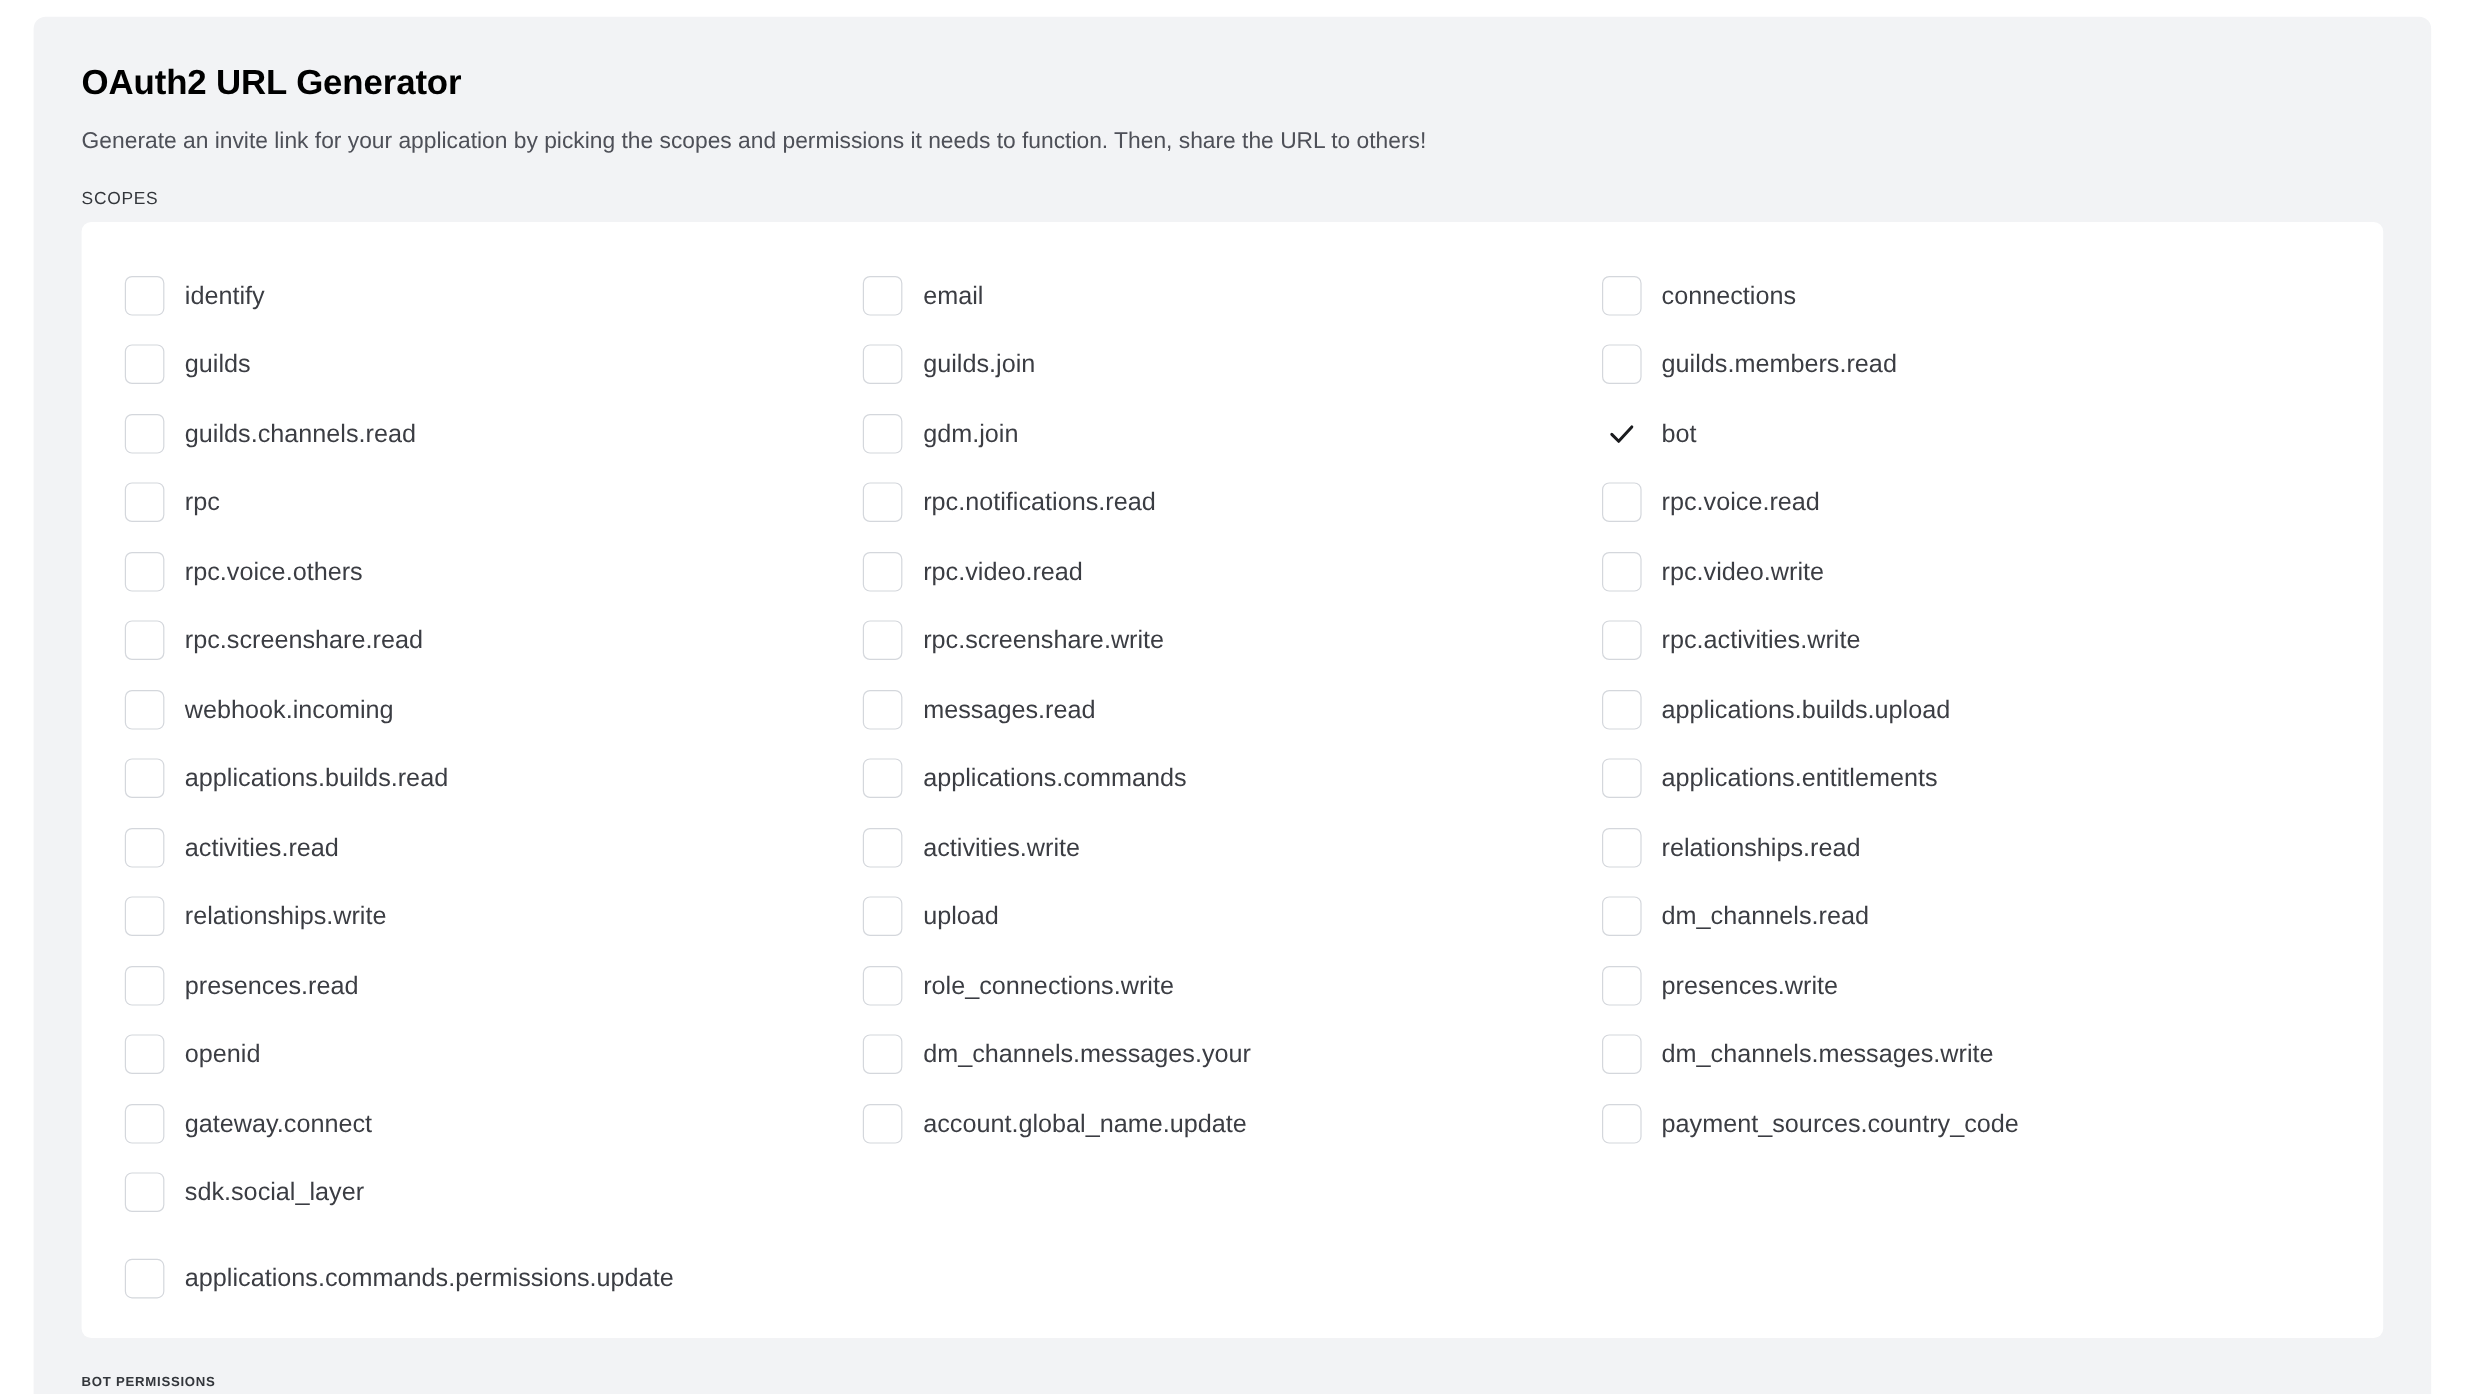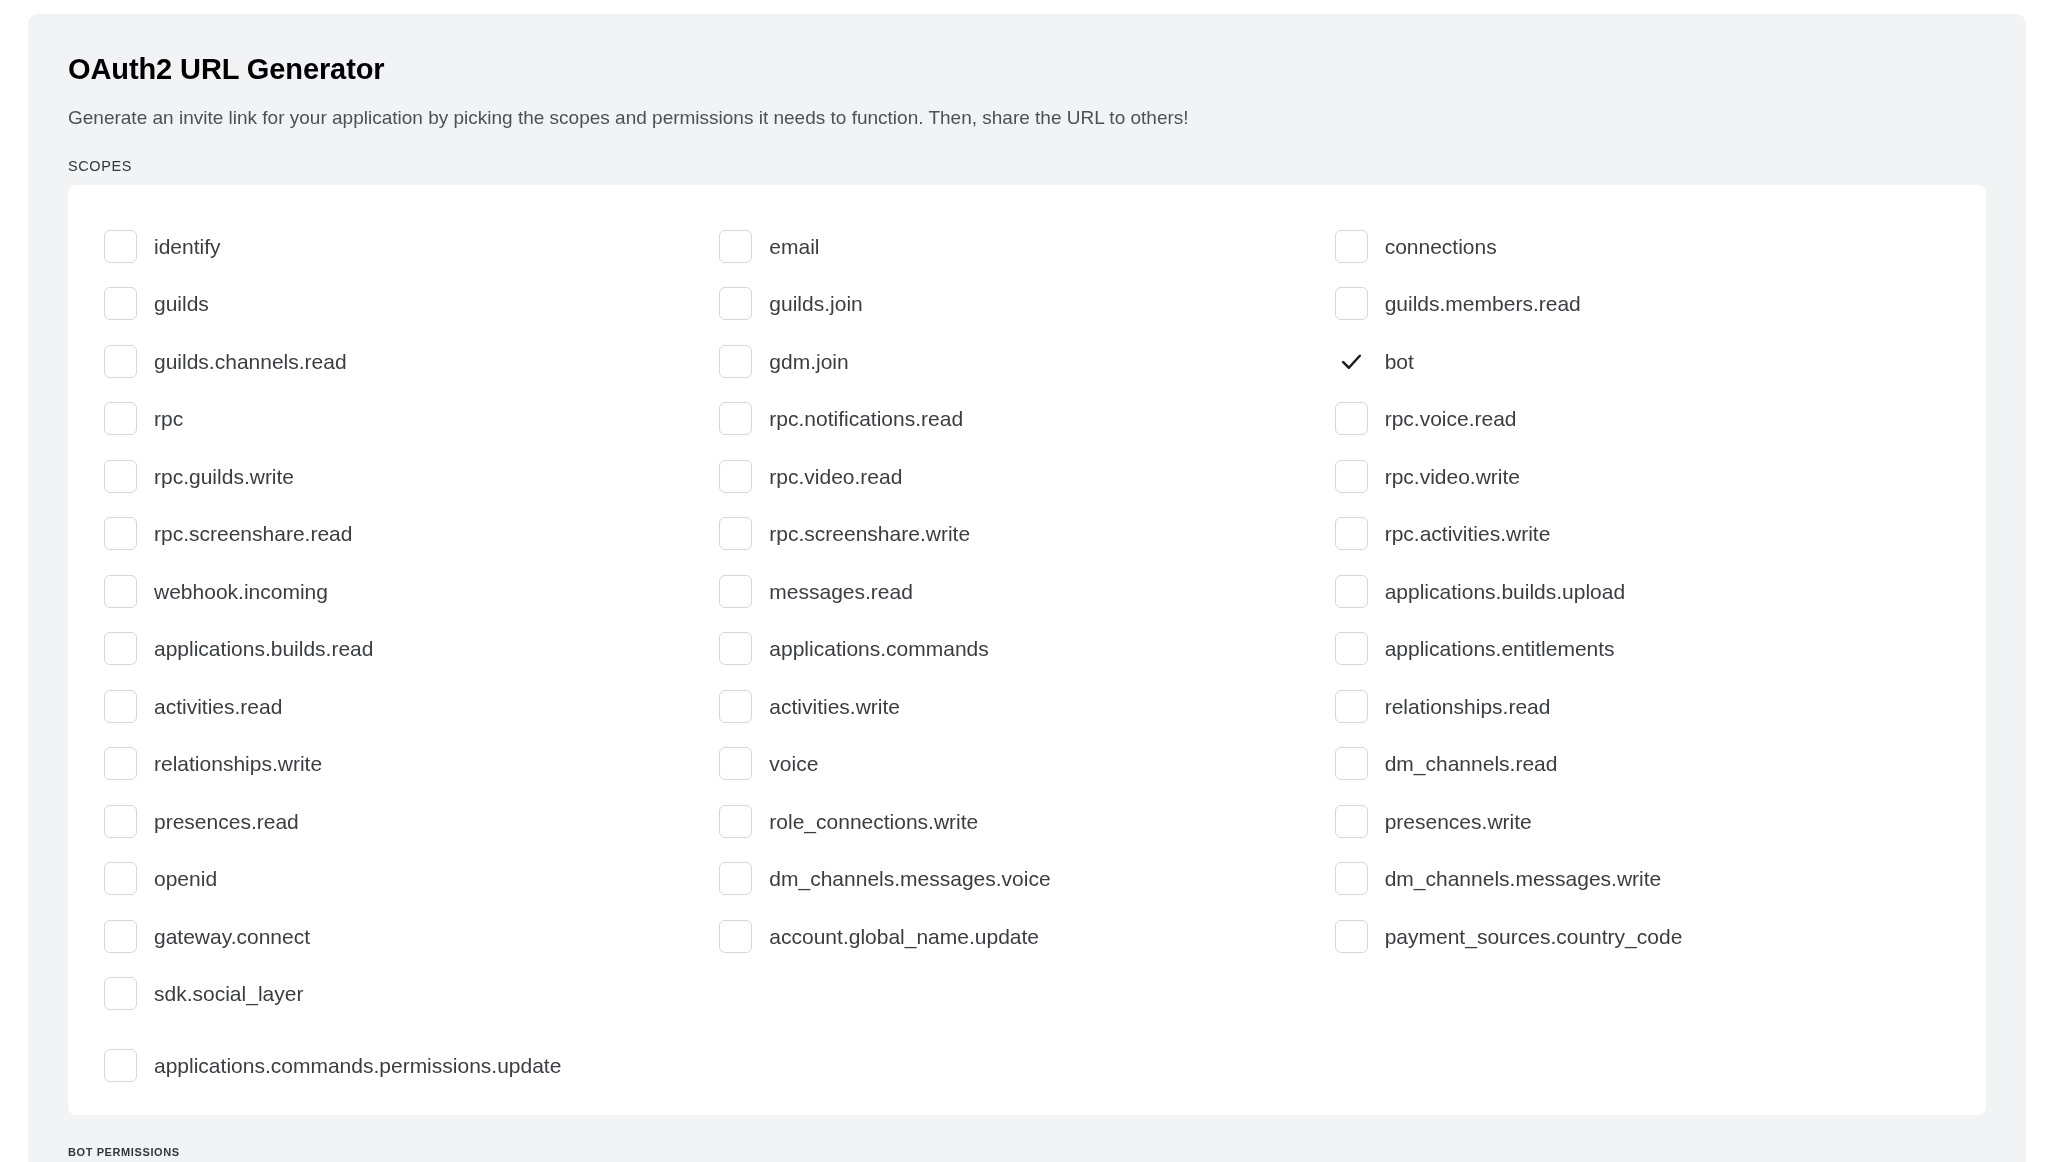--- a/index.html
+++ b/index.html
@@ -190,21 +190,21 @@
           <div class="scope-row">
             <span class="checkbox"></span>
             <span class="scope-label">rpc.notifications.read</span>
           </div>
           <div class="scope-row">
             <span class="checkbox"></span>
             <span class="scope-label">rpc.voice.read</span>
           </div>
           <div class="scope-row">
             <span class="checkbox"></span>
-            <span class="scope-label">rpc.guilds.write</span>
+            <span class="scope-label">rpc.voice.others</span>
           </div>
           <div class="scope-row">
             <span class="checkbox"></span>
             <span class="scope-label">rpc.video.read</span>
           </div>
           <div class="scope-row">
             <span class="checkbox"></span>
             <span class="scope-label">rpc.video.write</span>
           </div>
           <div class="scope-row">
@@ -254,21 +254,21 @@
           <div class="scope-row">
             <span class="checkbox"></span>
             <span class="scope-label">relationships.read</span>
           </div>
           <div class="scope-row">
             <span class="checkbox"></span>
             <span class="scope-label">relationships.write</span>
           </div>
           <div class="scope-row">
             <span class="checkbox"></span>
-            <span class="scope-label">voice</span>
+            <span class="scope-label">upload</span>
           </div>
           <div class="scope-row">
             <span class="checkbox"></span>
             <span class="scope-label">dm_channels.read</span>
           </div>
           <div class="scope-row">
             <span class="checkbox"></span>
             <span class="scope-label">presences.read</span>
           </div>
           <div class="scope-row">
@@ -278,21 +278,21 @@
           <div class="scope-row">
             <span class="checkbox"></span>
             <span class="scope-label">presences.write</span>
           </div>
           <div class="scope-row">
             <span class="checkbox"></span>
             <span class="scope-label">openid</span>
           </div>
           <div class="scope-row">
             <span class="checkbox"></span>
-            <span class="scope-label">dm_channels.messages.voice</span>
+            <span class="scope-label">dm_channels.messages.your</span>
           </div>
           <div class="scope-row">
             <span class="checkbox"></span>
             <span class="scope-label">dm_channels.messages.write</span>
           </div>
           <div class="scope-row">
             <span class="checkbox"></span>
             <span class="scope-label">gateway.connect</span>
           </div>
           <div class="scope-row">

